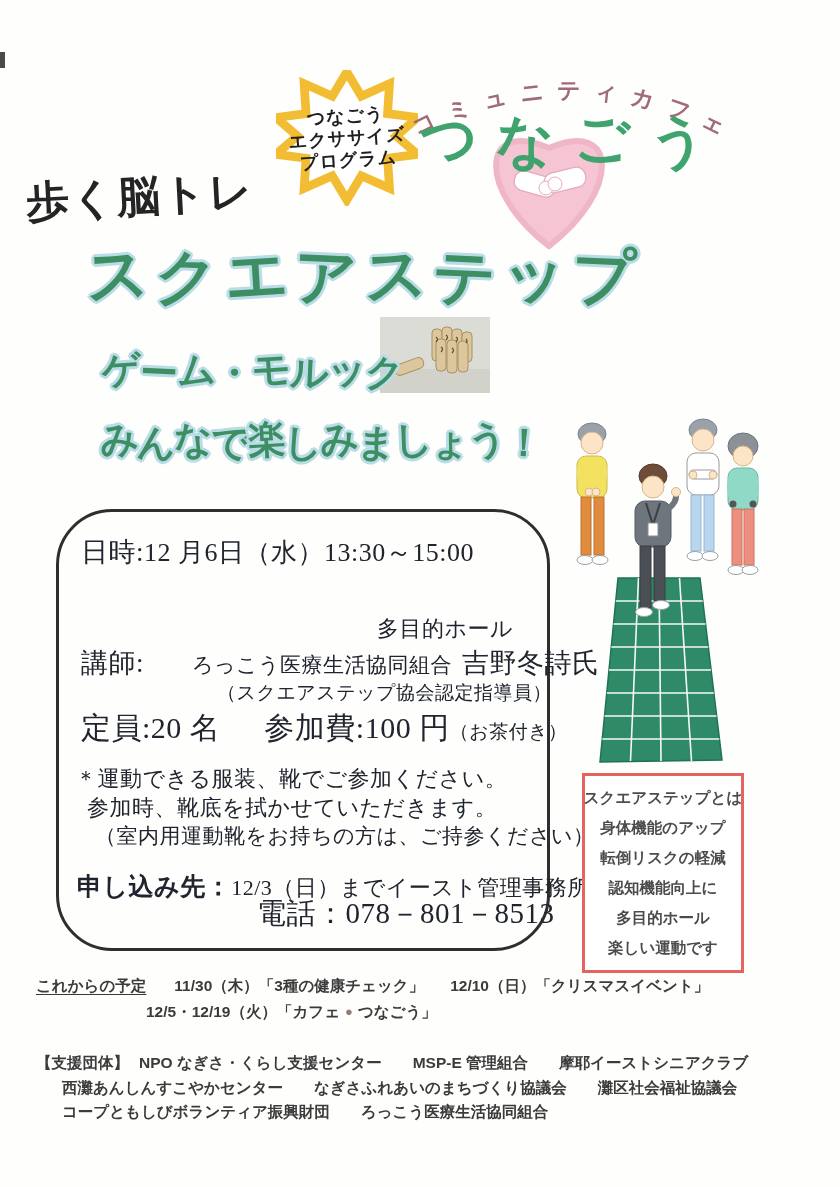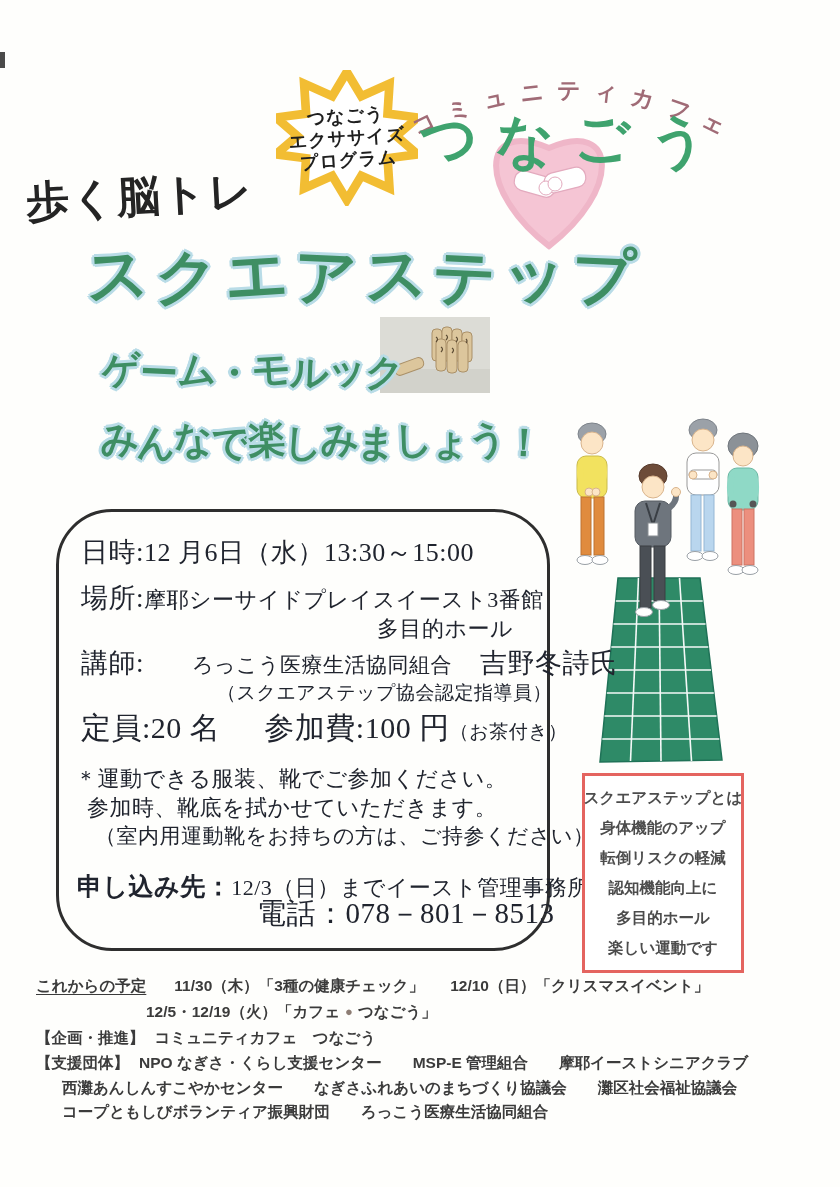--- a/index.html
+++ b/index.html
@@ -37,21 +37,21 @@
   #sub2{left:100px;top:416px;font-size:38px;font-weight:900;letter-spacing:-2px;}
   
   #details-box{
     left:56px;top:509px;width:494px;height:442px;
     border:3px solid #2e2e2e;border-radius:56px;box-sizing:border-box;
     font-family:"Liberation Serif","DejaVu Serif",serif;color:#20242e;z-index:2;
   }
   #details-box .line{position:absolute;white-space:nowrap;letter-spacing:0.5px;}
   .lab27{font-size:27px;} .val27{font-size:26px;} .val23{font-size:22px;}
   .lab30{font-size:30px;} .val20{font-size:19px;}
-  .name28{font-size:27px;margin-left:28px;}
+  .name28{font-size:27px;margin-left:10px;}
   .note22{font-size:22px;} .note21{font-size:21px;}
   .apply26{font-size:25px;font-weight:bold;} .phone29{font-size:29px;letter-spacing:1px;}
   
   #people-illustration{left:540px;top:412px;z-index:1;}
   
   #side-note{
     left:582px;top:773px;width:162px;height:200px;box-sizing:border-box;
     border:3px solid #e4645f;background:#fff;
     display:flex;flex-direction:column;align-items:center;justify-content:center;
     font-size:15.5px;font-weight:700;color:#4c4c4c;line-height:30px;
@@ -214,23 +214,20 @@
       <rect x="204" y="97" width="10" height="56" fill="#ec8f7e" stroke="#cd7263"></rect>
       <ellipse cx="196" cy="158" rx="8" ry="4.5" fill="#ffffff" stroke="#9aa0a6"></ellipse>
       <ellipse cx="210" cy="158" rx="8" ry="4.5" fill="#ffffff" stroke="#9aa0a6"></ellipse>
     </g>
   </svg>
 
   <div id="details-box" class="abs">
     <div class="line" style="left:22px;top:22px;">
       <span class="lab27">日時:</span><span class="val27">12 月6日（水）13:30～15:00</span>
     </div>
-    <div class="line" style="left:22px;top:68px;">
-      <span class="lab27">場所:</span><span class="val23">摩耶シーサイドプレイスイースト3番館</span>
-    </div>
     <div class="line val23" style="left:318px;top:102px;">多目的ホール</div>
     <div class="line" style="left:22px;top:133px;">
       <span class="lab27">講師:</span><span style="font-size:21px;margin-left:48px;">ろっこう医療生活協同組合</span><span class="name28">吉野冬詩氏</span>
     </div>
     <div class="line val20" style="left:158px;top:168px;">（スクエアステップ協会認定指導員）</div>
     <div class="line" style="left:22px;top:196px;">
       <span class="lab30">定員:</span><span class="lab30">20 名</span><span style="display:inline-block;width:44px;"></span><span class="lab30">参加費:</span><span class="lab30">100 円</span><span class="val20">（お茶付き）</span>
     </div>
     <div class="line note22" style="left:28px;top:281px;">参加時、靴底を拭かせていただきます。</div>
     <div class="line note22" style="left:16px;top:252px;">＊運動できる服装、靴でご参加ください。</div>
@@ -251,22 +248,19 @@
     <span>多目的ホール</span>
     <span>楽しい運動です</span>
   </div>
 
   <div id="schedule-row1" class="abs brow">
     <span id="schedule-heading">これからの予定</span><span class="sched-gap">11/30（木）「3種の健康チェック」</span><span>12/10（日）「クリスマスイベント」</span>
   </div>
   <div id="schedule-row2" class="abs brow">
     <span>12/5・12/19（火）「カフェ</span><span id="cafe-dot">●</span><span>つなごう」</span>
   </div>
-  <div id="credit-plan" class="abs brow">
-    <span class="cred-label">【企画・推進】</span><span>コミュニティカフェ　つなごう</span>
-  </div>
   <div id="credit-support" class="abs brow">
     <span class="cred-label">【支援団体】</span><span>NPO なぎさ・くらし支援センター　　MSP-E 管理組合　　摩耶イーストシニアクラブ</span>
   </div>
   <div id="support-row2" class="abs brow">西灘あんしんすこやかセンター　　なぎさふれあいのまちづくり協議会　　灘区社会福祉協議会</div>
   <div id="support-row3" class="abs brow">コープともしびボランティア振興財団　　ろっこう医療生活協同組合</div>
 
 </div>
 
 </body></html>

